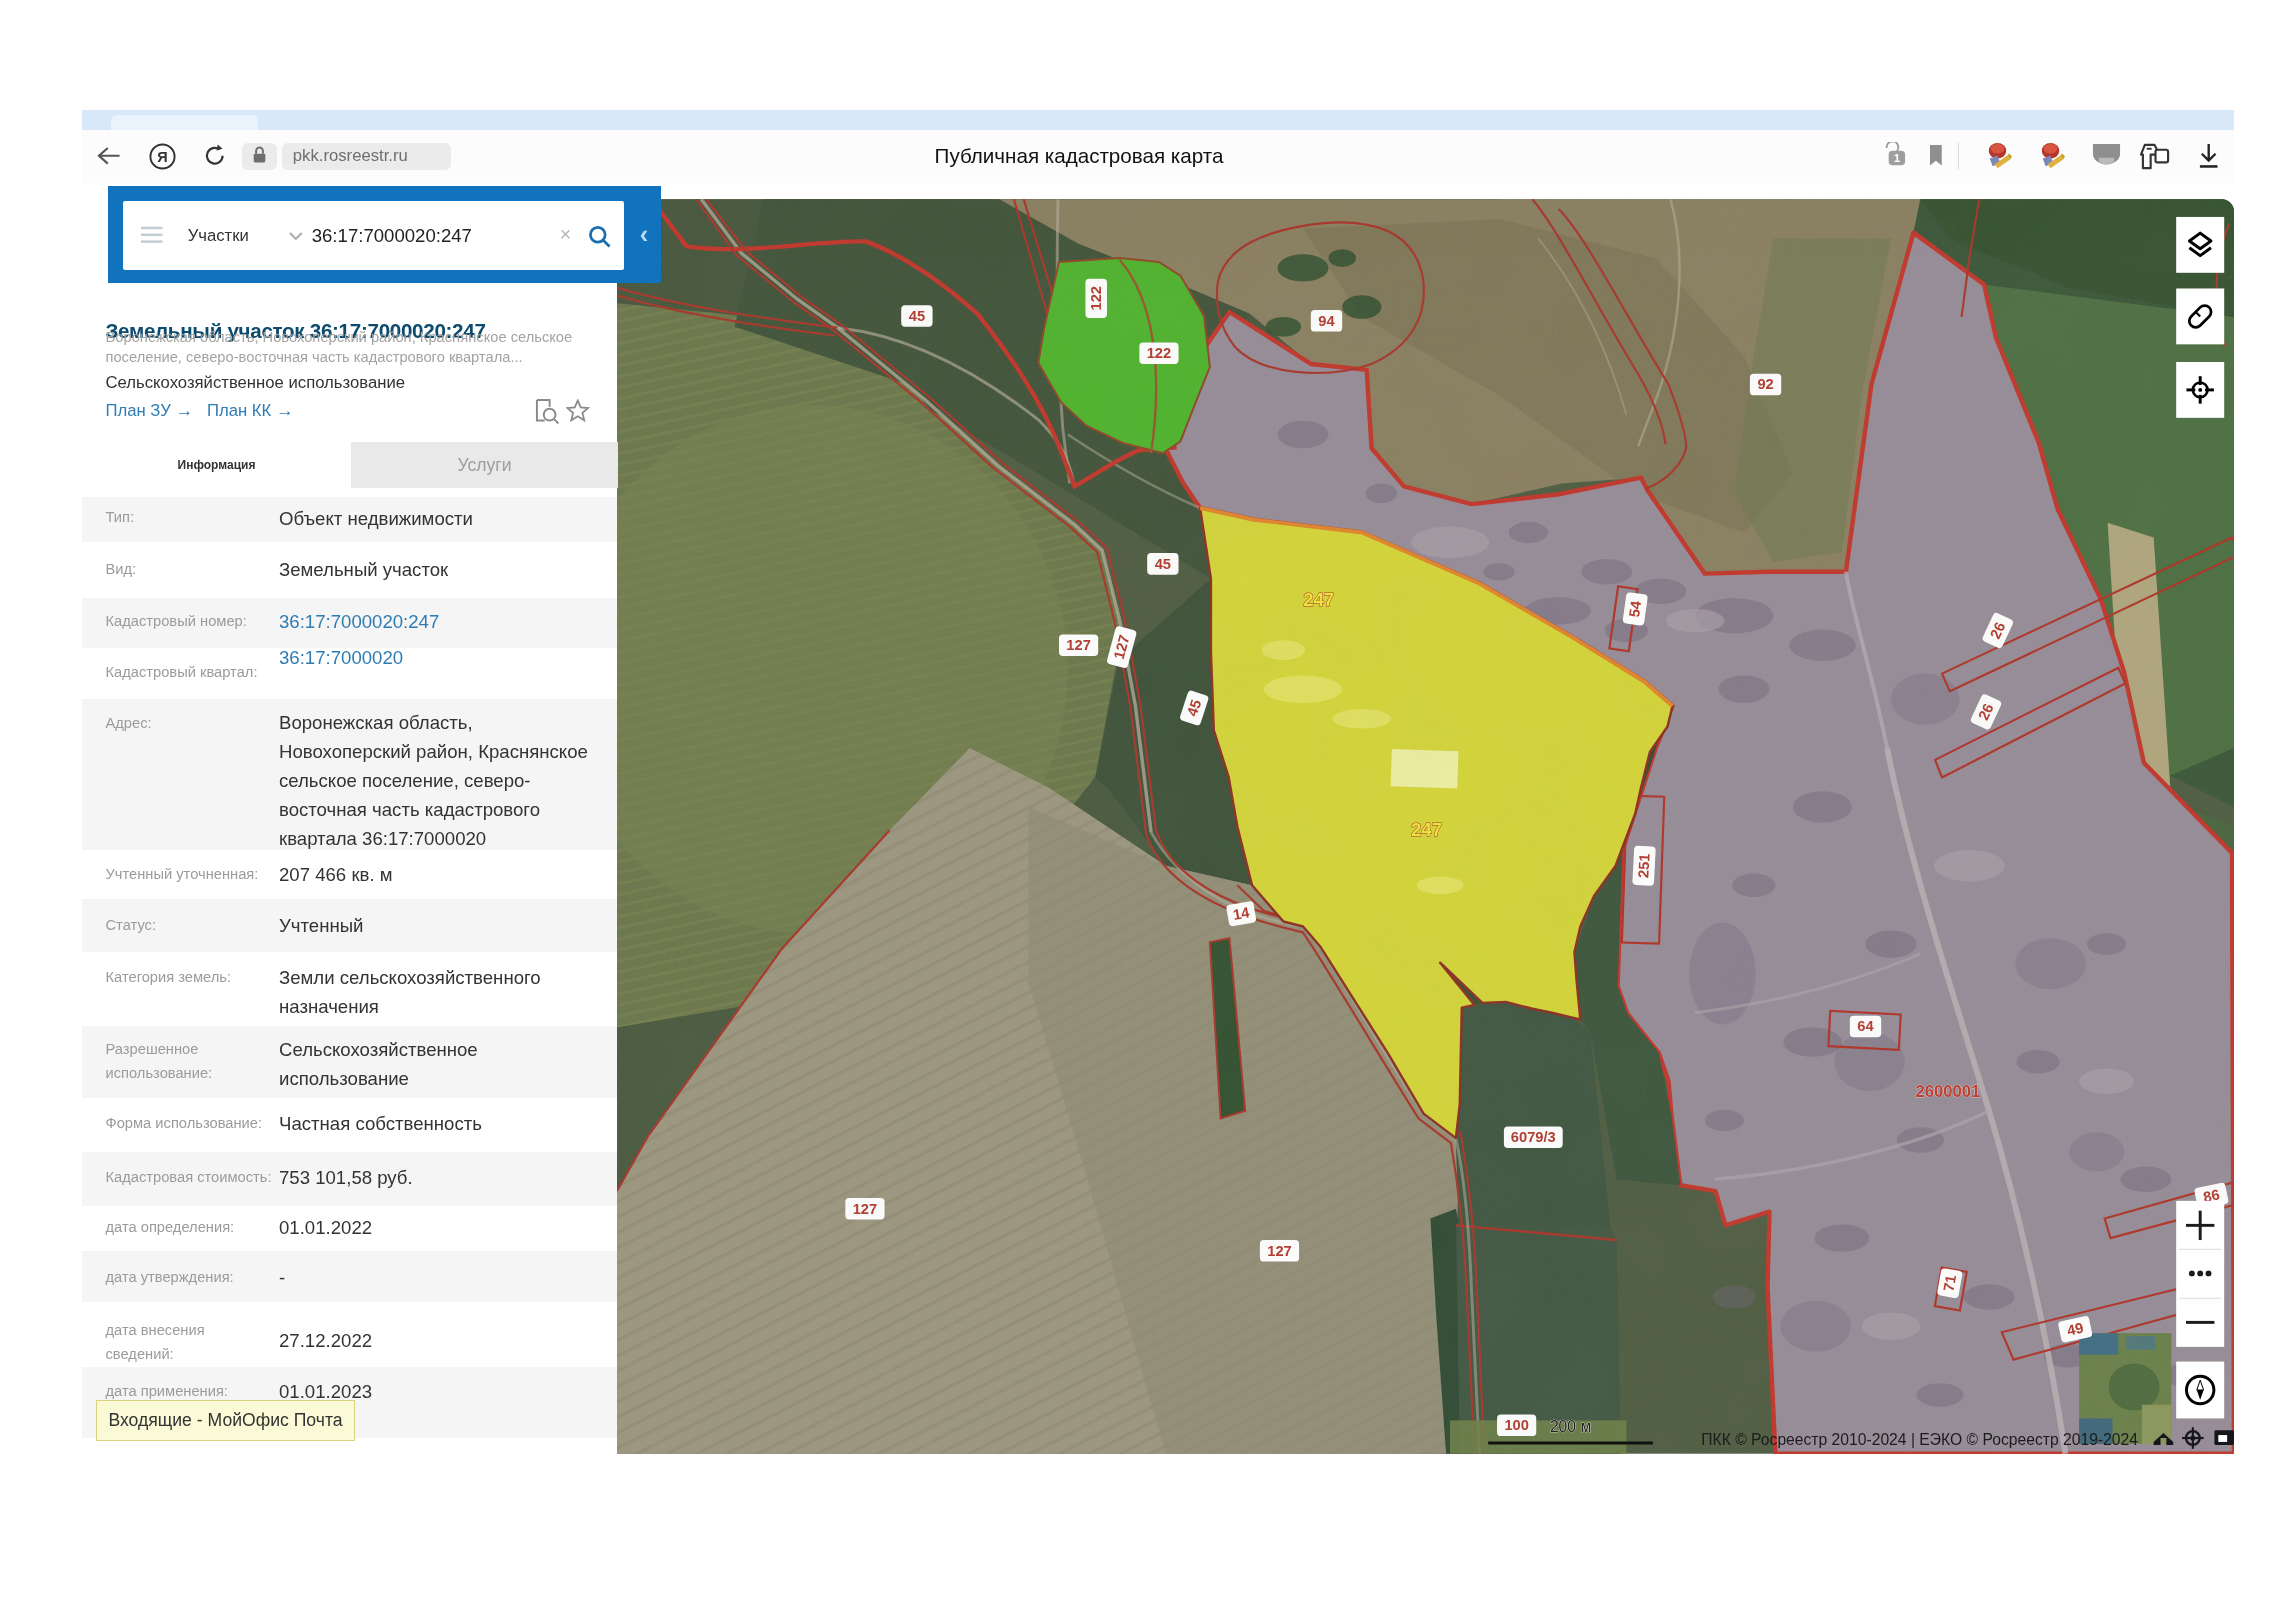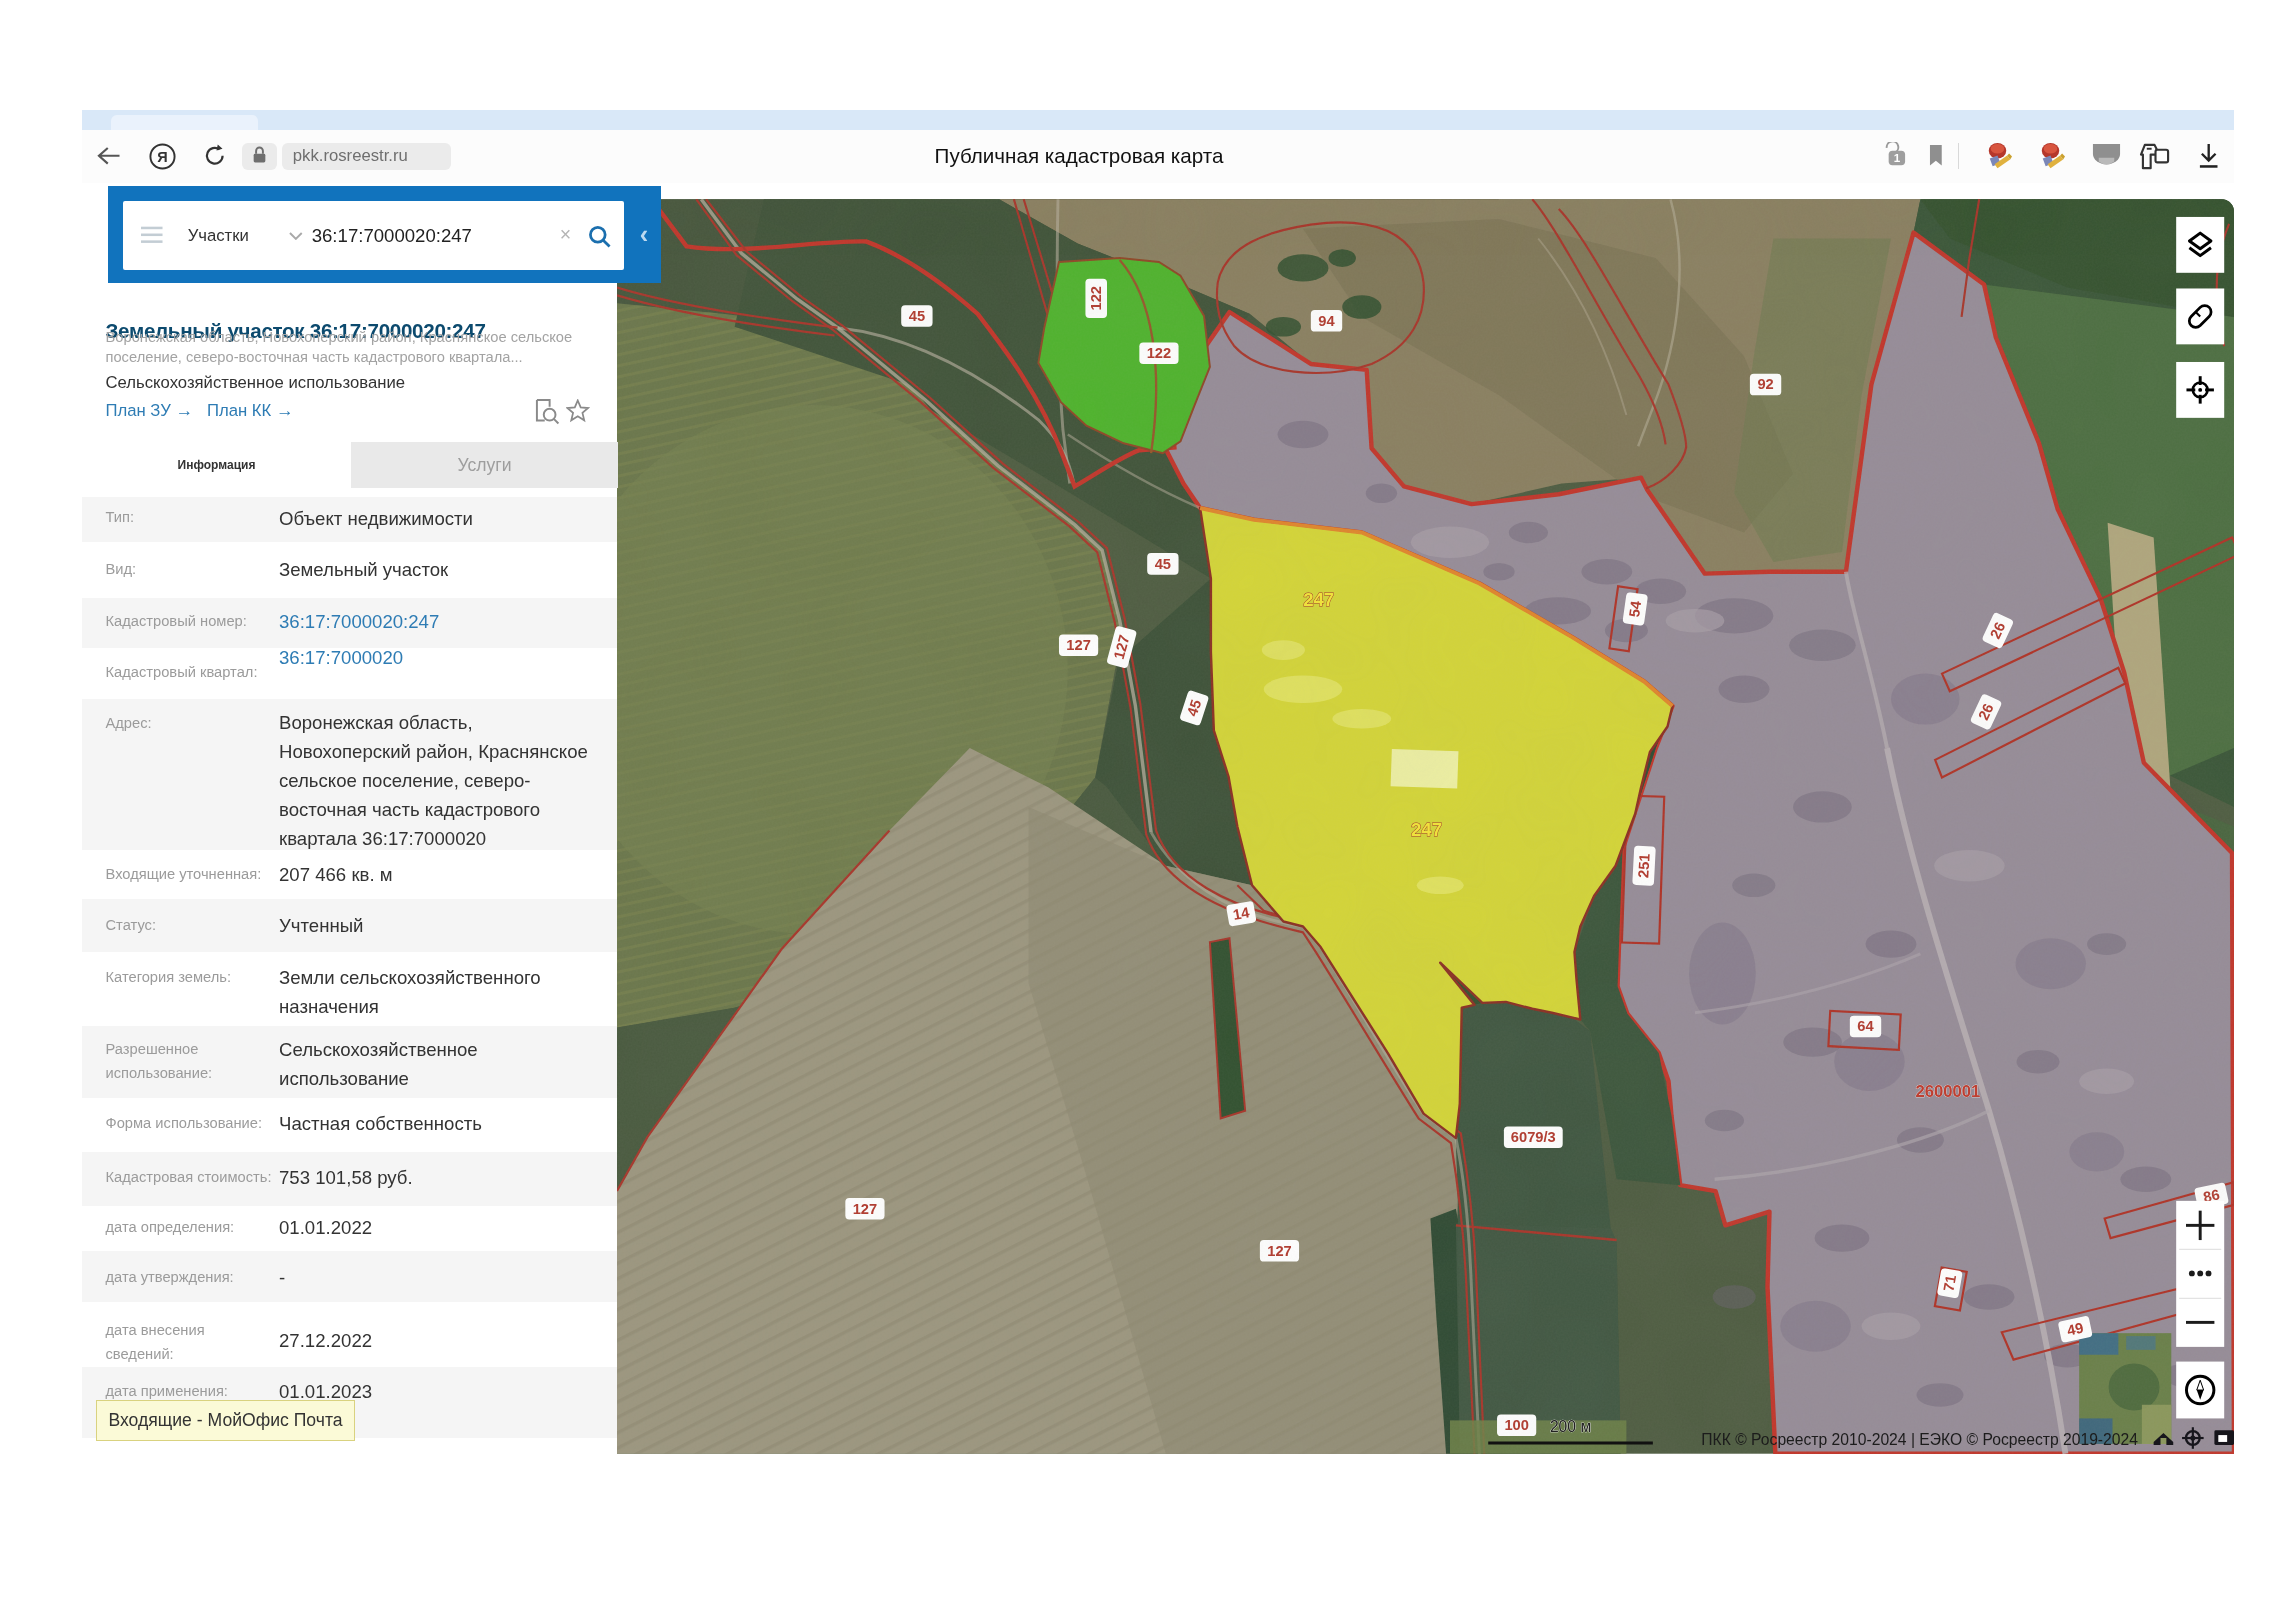--- a/index.html
+++ b/index.html
@@ -483,21 +483,21 @@
       <div class="row-label" style="top:427px;">Кадастровый номер:</div>
       <div class="row-val blue" style="top:424px;">36:17:7000020:247</div>
 
       <div class="row-label" style="top:478px;">Кадастровый квартал:</div>
       <div class="row-val blue" style="top:460px;">36:17:7000020</div>
 
       <div style="position:absolute;left:0;top:516px;width:535px;height:151px;background:#f5f5f5;"></div>
       <div class="row-label" style="top:529px;">Адрес:</div>
       <div class="row-val" style="top:525px;">Воронежская область,<br>Новохоперский район, Краснянское<br>сельское поселение, северо-<br>восточная часть кадастрового<br>квартала 36:17:7000020</div>
 
-      <div class="row-label" style="top:680px;">Входящие уточненная:</div>
+      <div class="row-label" style="top:680px;">Учтенный уточненная:</div>
       <div class="row-val" style="top:677px;">207 466 кв. м</div>
 
       <div style="position:absolute;left:0;top:716px;width:535px;height:53px;background:#f5f5f5;"></div>
       <div class="row-label" style="top:731px;">Статус:</div>
       <div class="row-val" style="top:728px;">Учтенный</div>
 
       <div class="row-label" style="top:783px;">Категория земель:</div>
       <div class="row-val" style="top:780px;width:294px;">Земли сельскохозяйственного назначения</div>
 
       <div style="position:absolute;left:0;top:843px;width:535px;height:72px;background:#f5f5f5;"></div>

